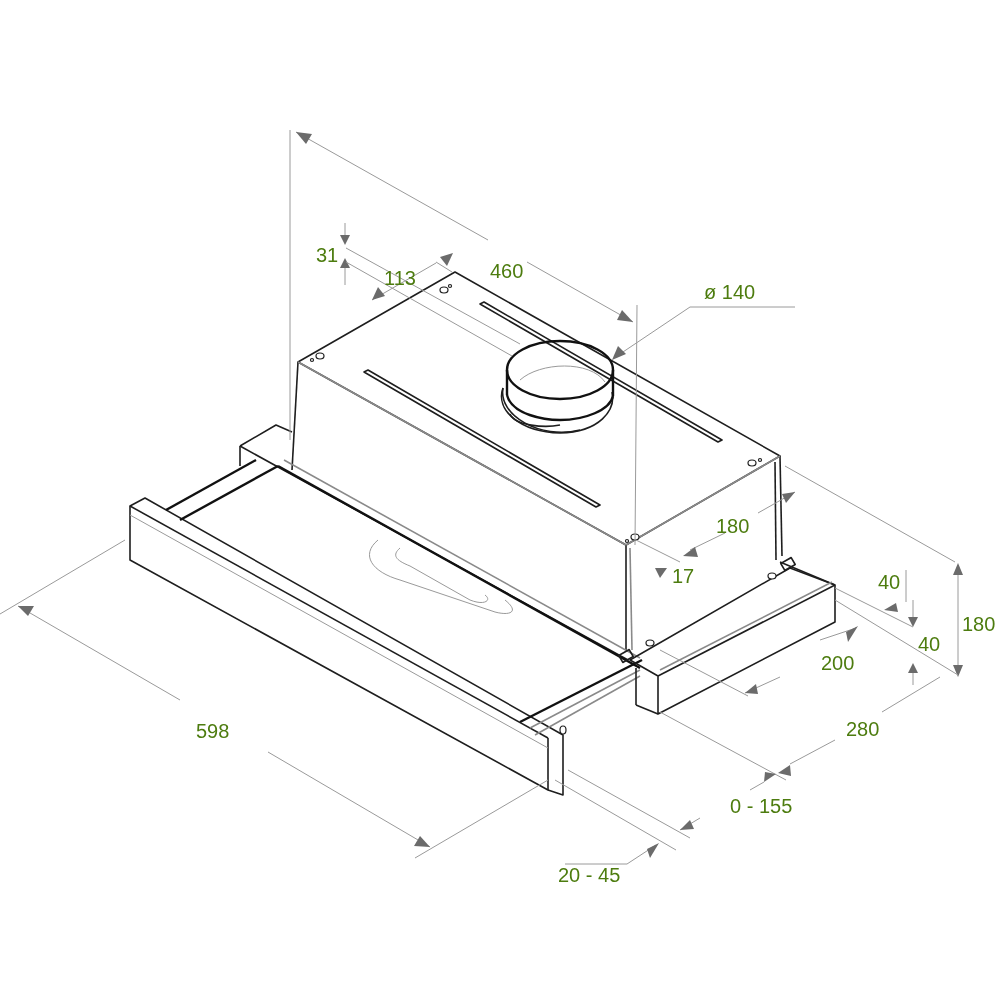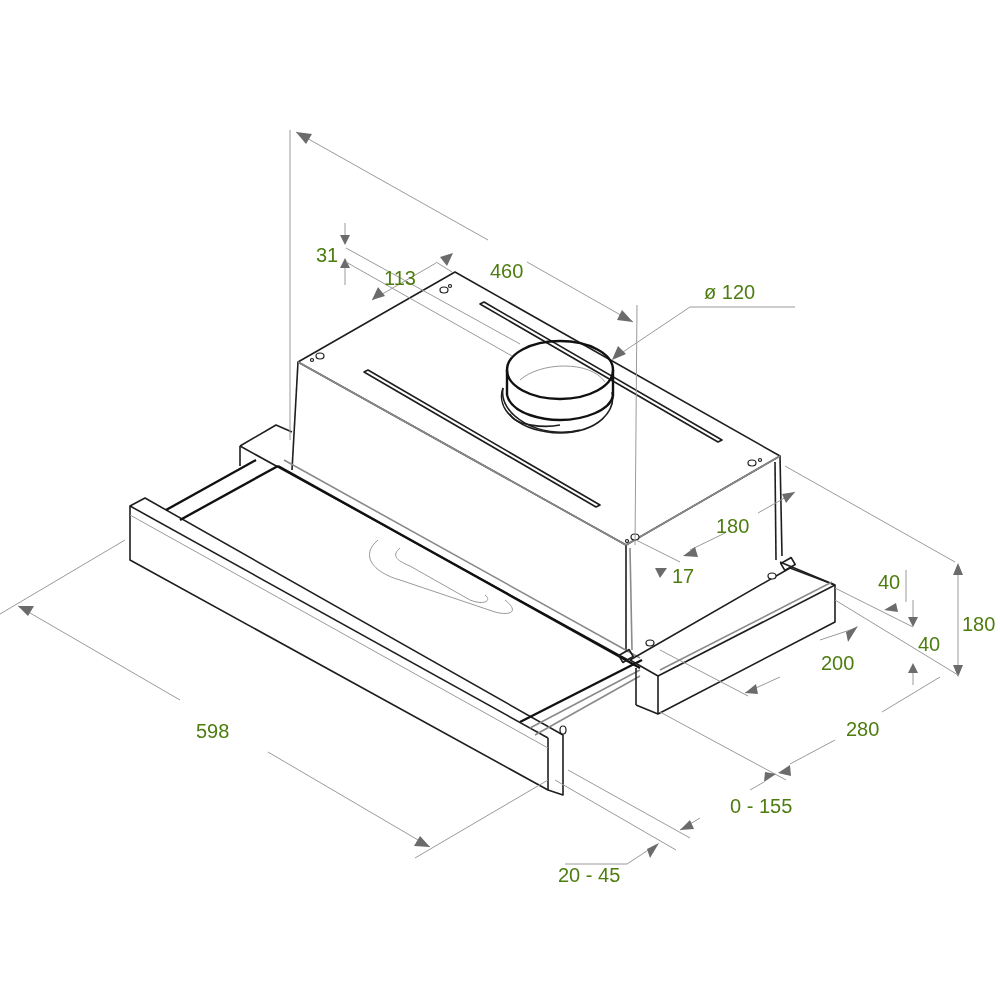--- a/index.html
+++ b/index.html
@@ -173,21 +173,21 @@
     <line class="dim-line" x1="268" y1="752" x2="430" y2="847"></line>
     <polygon class="arrow" points="18,606 34,606 28,616"></polygon>
     <polygon class="arrow" points="430,847 414,846 420,836"></polygon>
     <line class="dim-line" x1="415" y1="858" x2="548" y2="780"></line>
   </g>
 </svg>
 
 <div class="lbl" style="left:490px;top:261px;">460</div>
 <div class="lbl" style="left:316px;top:245px;">31</div>
 <div class="lbl" style="left:384px;top:268px;">113</div>
-<div class="lbl" style="left:704px;top:282px;">ø 120</div>
+<div class="lbl" style="left:704px;top:282px;">ø 140</div>
 <div class="lbl" style="left:716px;top:516px;">180</div>
 <div class="lbl" style="left:672px;top:566px;">17</div>
 <div class="lbl" style="left:878px;top:572px;">40</div>
 <div class="lbl" style="left:918px;top:634px;">40</div>
 <div class="lbl" style="left:962px;top:614px;">180</div>
 <div class="lbl" style="left:780px;top:653px;margin-left:41px;">200</div>
 <div class="lbl" style="left:846px;top:719px;text-align:right;">280</div>
 <div class="lbl" style="left:730px;top:796px;">0 - 155</div>
 <div class="lbl" style="left:558px;top:865px;">20 - 45</div>
 <div class="lbl" style="left:196px;top:721px;">598</div>

